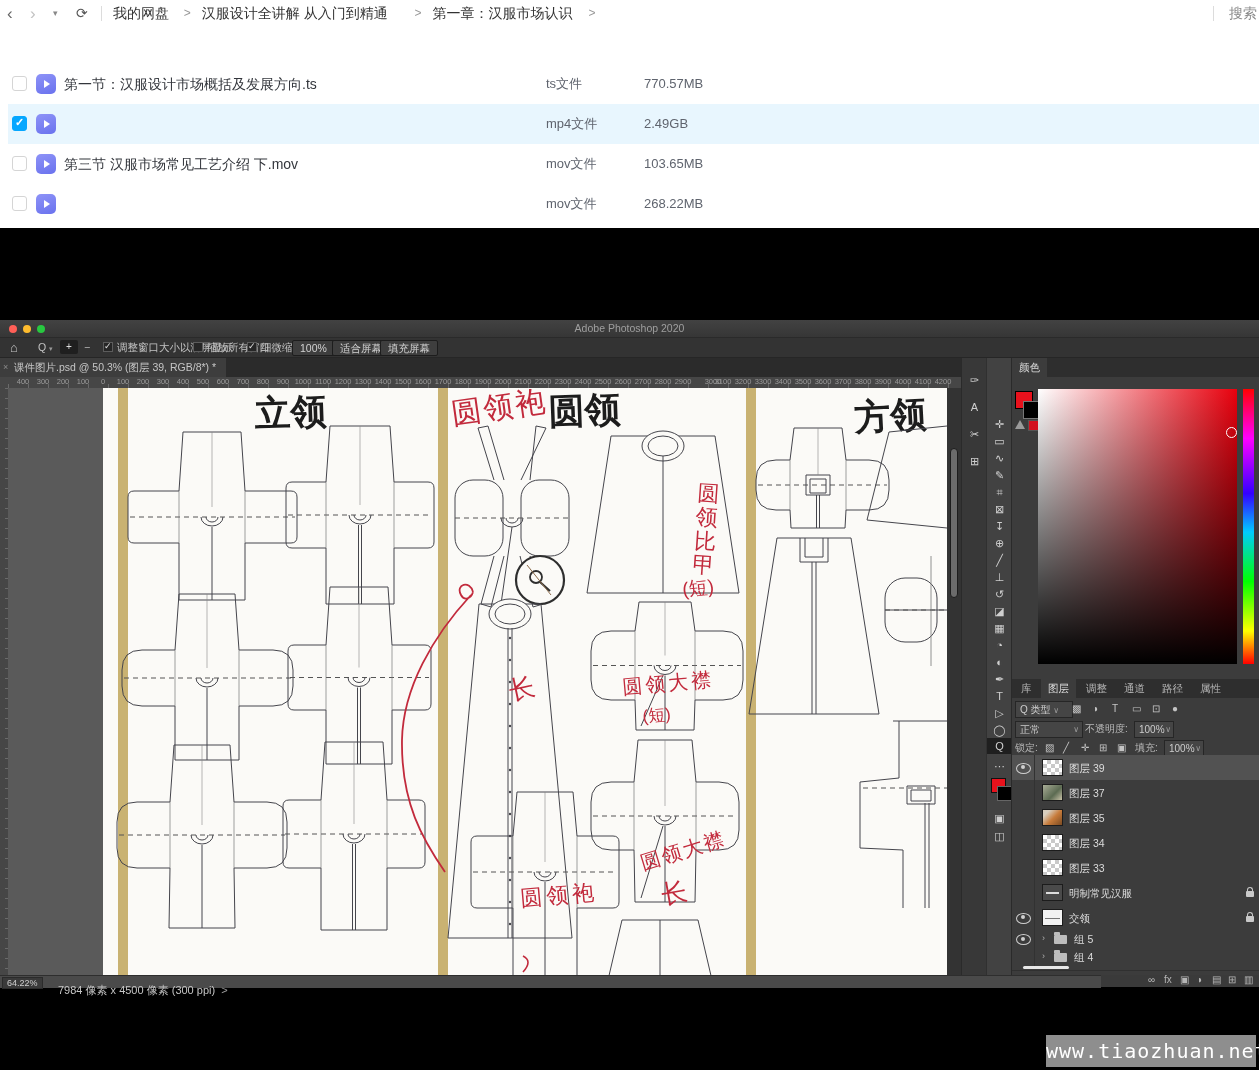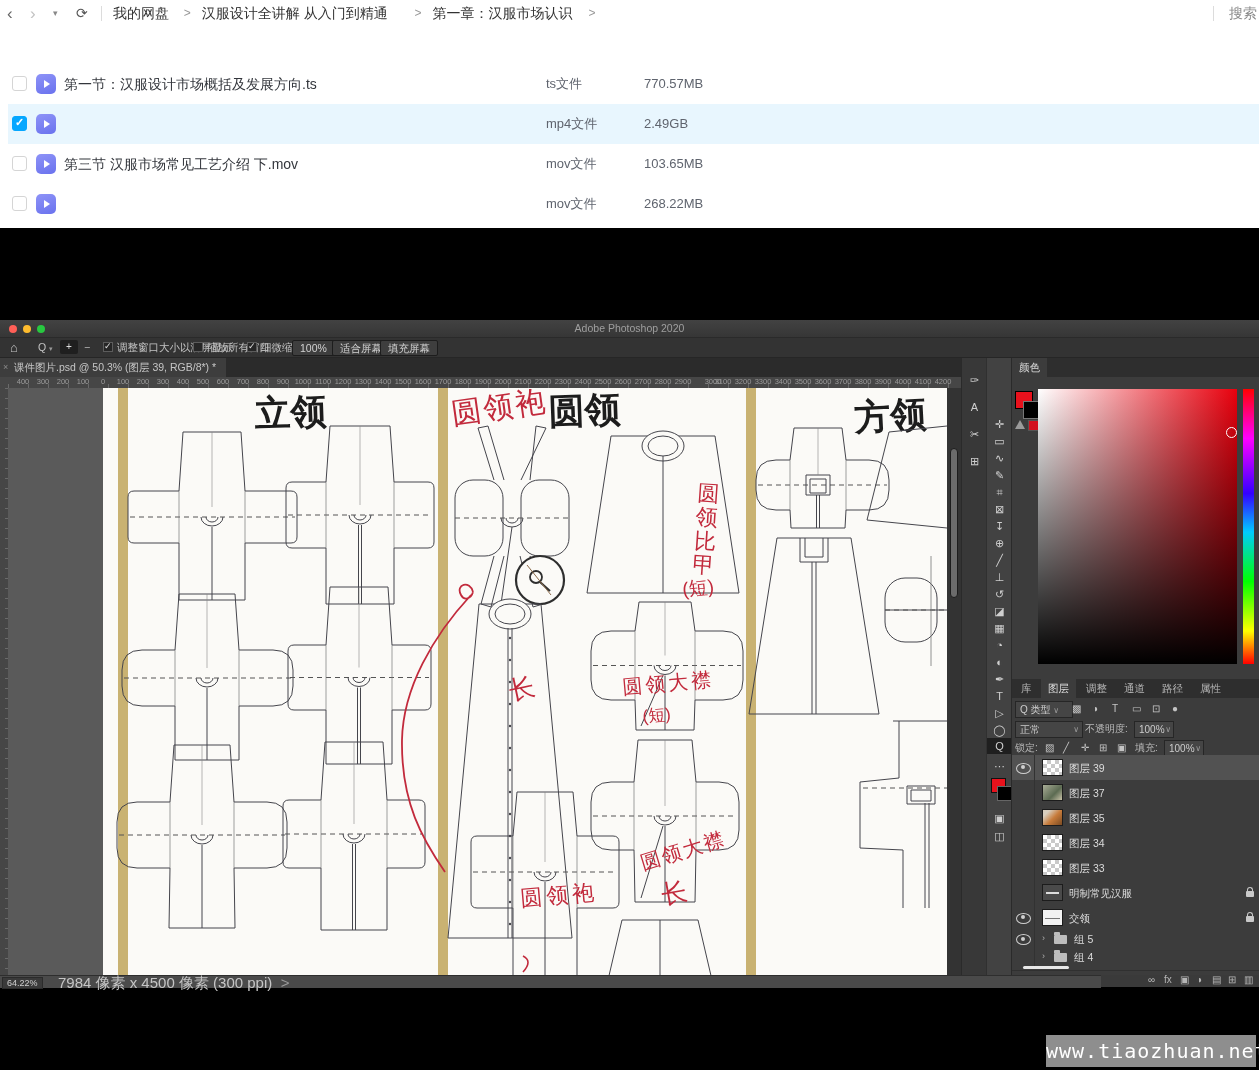--- a/index.html
+++ b/index.html
@@ -64,21 +64,21 @@
   #pasteboard{position:absolute;left:8px;top:68px;width:939px;height:587px;background:#5a5a5a;}
   #canvas{position:absolute;left:95px;top:0;width:844px;height:587px;background:#fbfaf7;overflow:hidden;}
   #canvas svg{display:block;}
 
   #canvas-scroll{position:absolute;left:947px;top:68px;width:14px;height:587px;background:#333;}
   #canvas-scroll .thumb{position:absolute;left:3px;top:60px;width:8px;height:150px;background:#6b6b6b;border-radius:4px;}
 
   #statusbar{position:absolute;left:0;top:655px;width:1101px;height:12px;background:#4a4a4a;border-top:1px solid #2e2e2e;}
   #status-zoom{position:absolute;left:2px;top:1px;height:10px;line-height:10px;font-size:9px;color:#cfcfcf;background:#3a3a3a;
     border:1px solid #2b2b2b;padding:0 4px;}
-  #status-info{position:absolute;left:58px;top:1px;height:10px;line-height:11px;font-size:15px;color:#c5c5c5;white-space:nowrap;}
+  #status-info{position:absolute;left:58px;top:9px;height:10px;line-height:11px;font-size:11px;color:#c5c5c5;white-space:nowrap;}
 
   
   #dock-mini{position:absolute;left:961px;top:38px;width:25px;height:617px;background:#383838;border-left:1px solid #2a2a2a;}
   #dock-tools{position:absolute;left:986px;top:38px;width:25px;height:617px;background:#424242;border-left:1px solid #303030;}
   .tool{position:absolute;left:0;width:25px;height:16px;text-align:center;line-height:16px;font-size:11px;color:#cfcfcf;}
   .tool.sel{background:#1f1f1f;}
   .miniicon{position:absolute;left:0;width:25px;height:20px;text-align:center;line-height:20px;font-size:11px;color:#cfcfcf;}
   .fgswatch{position:absolute;left:4px;width:13px;height:13px;background:#e8111c;border:1px solid #111;}
   .bgswatch{position:absolute;left:10px;width:13px;height:13px;background:#000;border:1px solid #666;}
 

